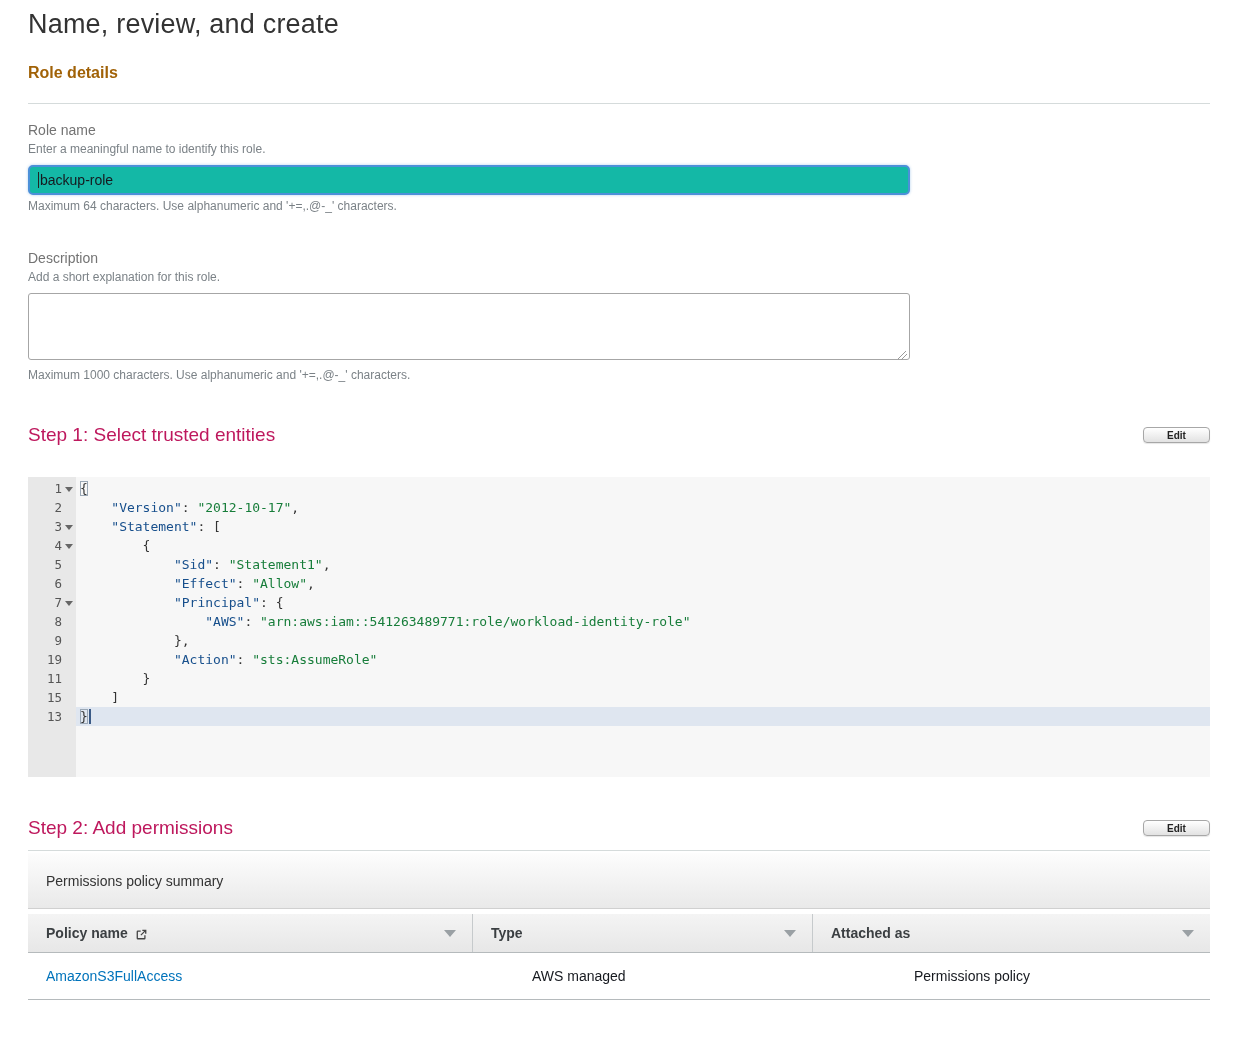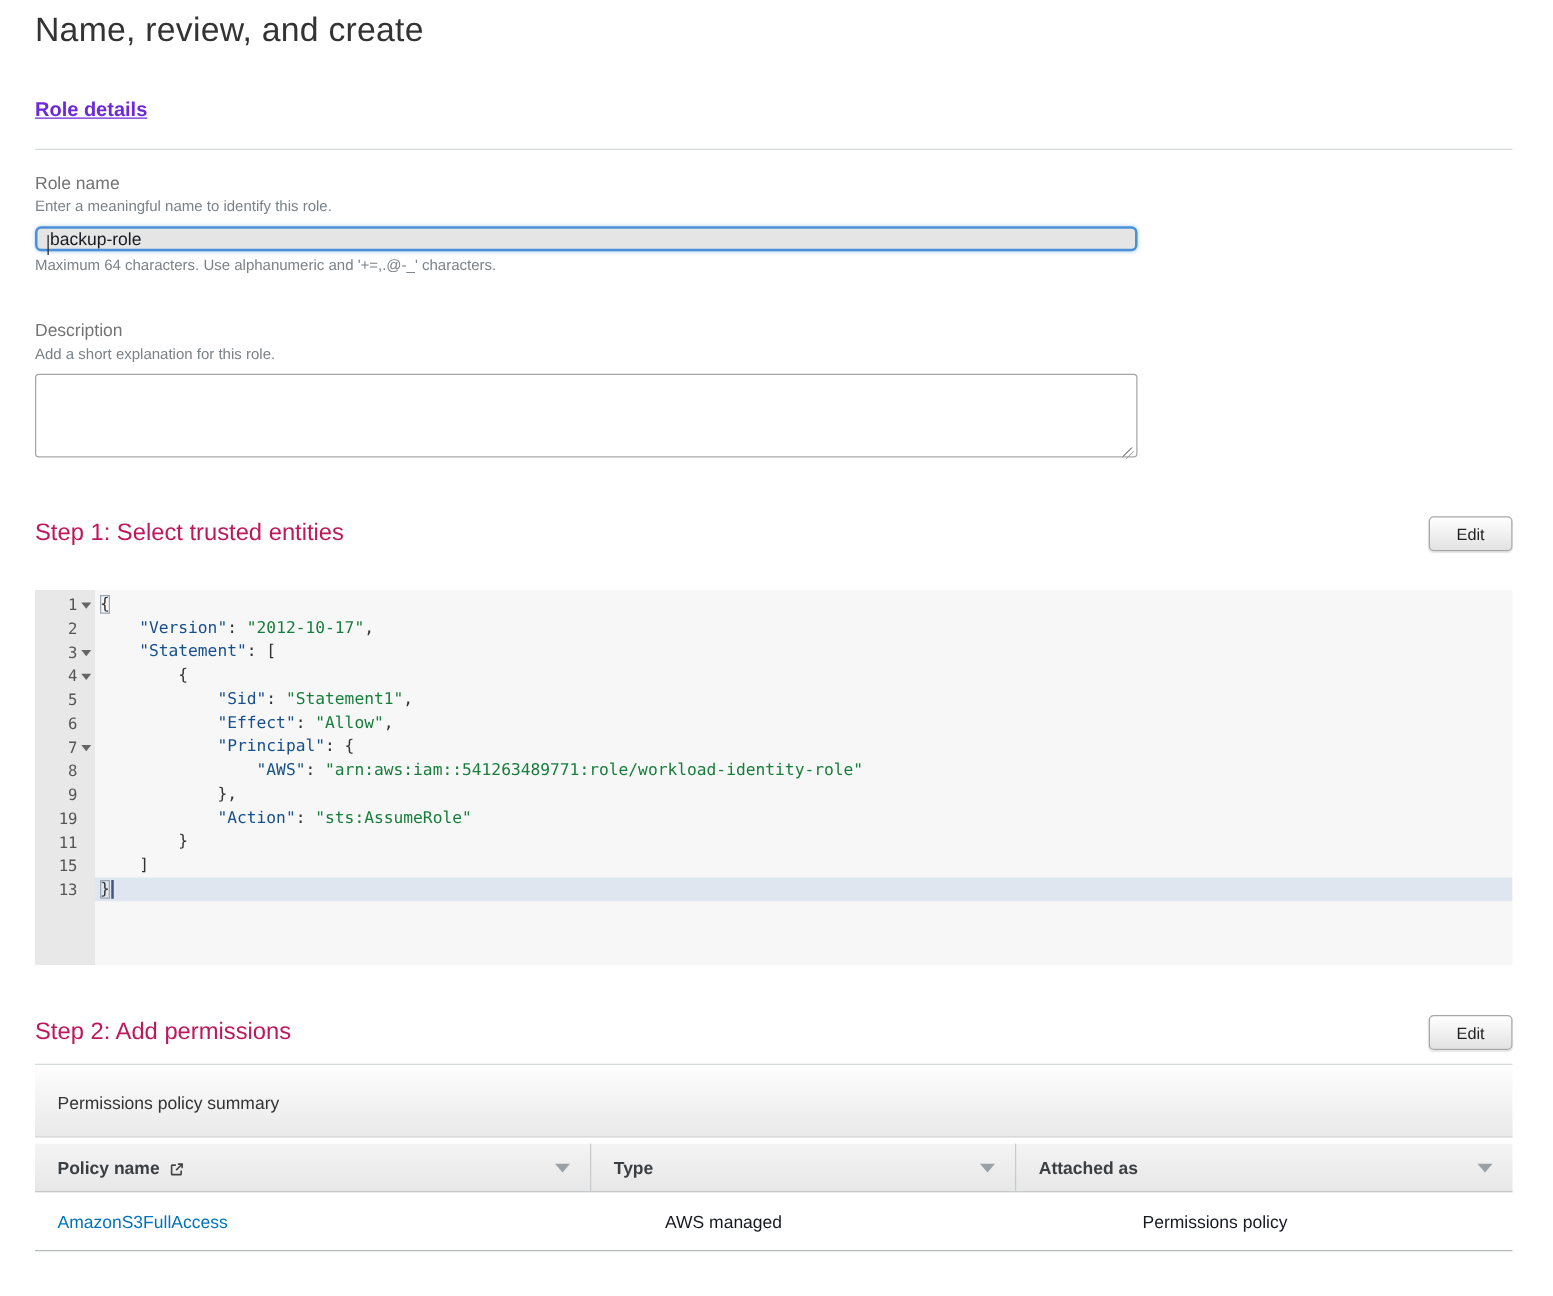--- a/index.html
+++ b/index.html
@@ -7,59 +7,59 @@
   body {
     width: 1242px; height: 1037px;
     font-family: "Liberation Sans", sans-serif;
     color: #333;
     overflow: hidden;
   }
   .content { padding: 0 32px 0 28px; }
 
   
   .page-title { font-size: 27px; font-weight: 400; color: #333; padding-top: 9px; letter-spacing: 0.2px; }
-  .section-heading { font-size: 16px; font-weight: 700; color: #6d28d9; margin-top: 40px; text-decoration: underline; }
+  .section-heading { font-size: 16px; font-weight: 700; color: #a16207; margin-top: 24px; }
   .divider { border: none; border-top: 1px solid #d5dbdb; margin-top: 21px; }
   .field-label { font-size: 14px; color: #737373; margin-top: 18px; }
   .field-help { font-size: 12px; color: #7b8287; margin-top: 4px; }
   .field-constraint { font-size: 12px; color: #7b8287; margin-top: 4px; }
 
   
   .input-wrap { position: relative; width: 882px; margin-top: 9px; }
   .text-input {
-    width: 100%; height: 20px;
+    width: 100%; height: 30px;
     font-family: "Liberation Sans", sans-serif; font-size: 14px; color: #16191f;
     padding: 0 10px;
     border: 2px solid #4c90d8; border-radius: 5px;
     box-shadow: 0 0 3px rgba(76,144,216,0.45);
-    outline: none; background: #e5e5e5;
+    outline: none; background: #14b8a6;
   }
   .caret-line { position: absolute; left: 10px; top: 7px; width: 1px; height: 16px; background: #222; }
   .textarea-wrap { position: relative; width: 882px; margin-top: 9px; }
   .desc-textarea {
     width: 100%; height: 67px; resize: none;
     border: 1px solid #a6a6a6; border-radius: 3px;
     background: #fff; outline: none;
     font-family: "Liberation Sans", sans-serif; font-size: 14px; padding: 6px 10px;
   }
   .resize-handle {
     position: absolute; right: 3px; bottom: 4px; width: 9px; height: 9px;
     background:
       linear-gradient(135deg, transparent 0 5px, #9a9a9a 5px 6px, transparent 6px 8px, #9a9a9a 8px 9px, transparent 9px);
   }
 
   
   .step-row { display: flex; justify-content: space-between; align-items: center; }
   .step-heading { font-size: 19px; font-weight: 400; color: #be185d; }
   .edit-btn {
-    min-width: 67px; height: 28px; padding: 0 18px;
+    min-width: 67px; height: 16px; padding: 0 18px;
     background: linear-gradient(#ffffff, #e2e2e2);
     border: 1px solid #a7a7a7; border-radius: 4px;
     font-family: "Liberation Sans", sans-serif;
-    font-size: 13px; font-weight: 400; color: #222;
+    font-size: 10px; font-weight: 700; color: #222;
     box-shadow: 0 1px 1px rgba(0,0,0,0.1);
     cursor: pointer;
   }
   .step1-row { margin-top: 42px; }
   .step2-row { margin-top: 40px; }
 
   
   .code-editor {
     margin-top: 31px; height: 300px;
     background: linear-gradient(to right, #e8e8e8 48px, #f7f7f7 48px);
@@ -143,20 +143,21 @@
     <div class="caret-line"></div>
   </div>
   <div class="field-constraint">Maximum 64 characters. Use alphanumeric and '+=,.@-_' characters.</div>
 
   <div class="field-label" style="margin-top:37px;">Description</div>
   <div class="field-help">Add a short explanation for this role.</div>
   <div class="textarea-wrap">
     <textarea class="desc-textarea" style=""></textarea>
     <div class="resize-handle"></div>
   </div>
+  <div class="field-constraint">Maximum 1000 characters. Use alphanumeric and '+=,.@-_' characters.</div>
 
   <div class="step-row step1-row">
     <div class="step-heading">Step 1: Select trusted entities</div>
     <button class="edit-btn">Edit</button>
   </div>
 
   <div class="code-editor" id="code-editor">
       <div class="ed-row">
         <div class="ed-num">1<span class="fold-arrow"></span></div>
         <div class="ed-code"><span class="tk-p tk-box">{</span></div>

